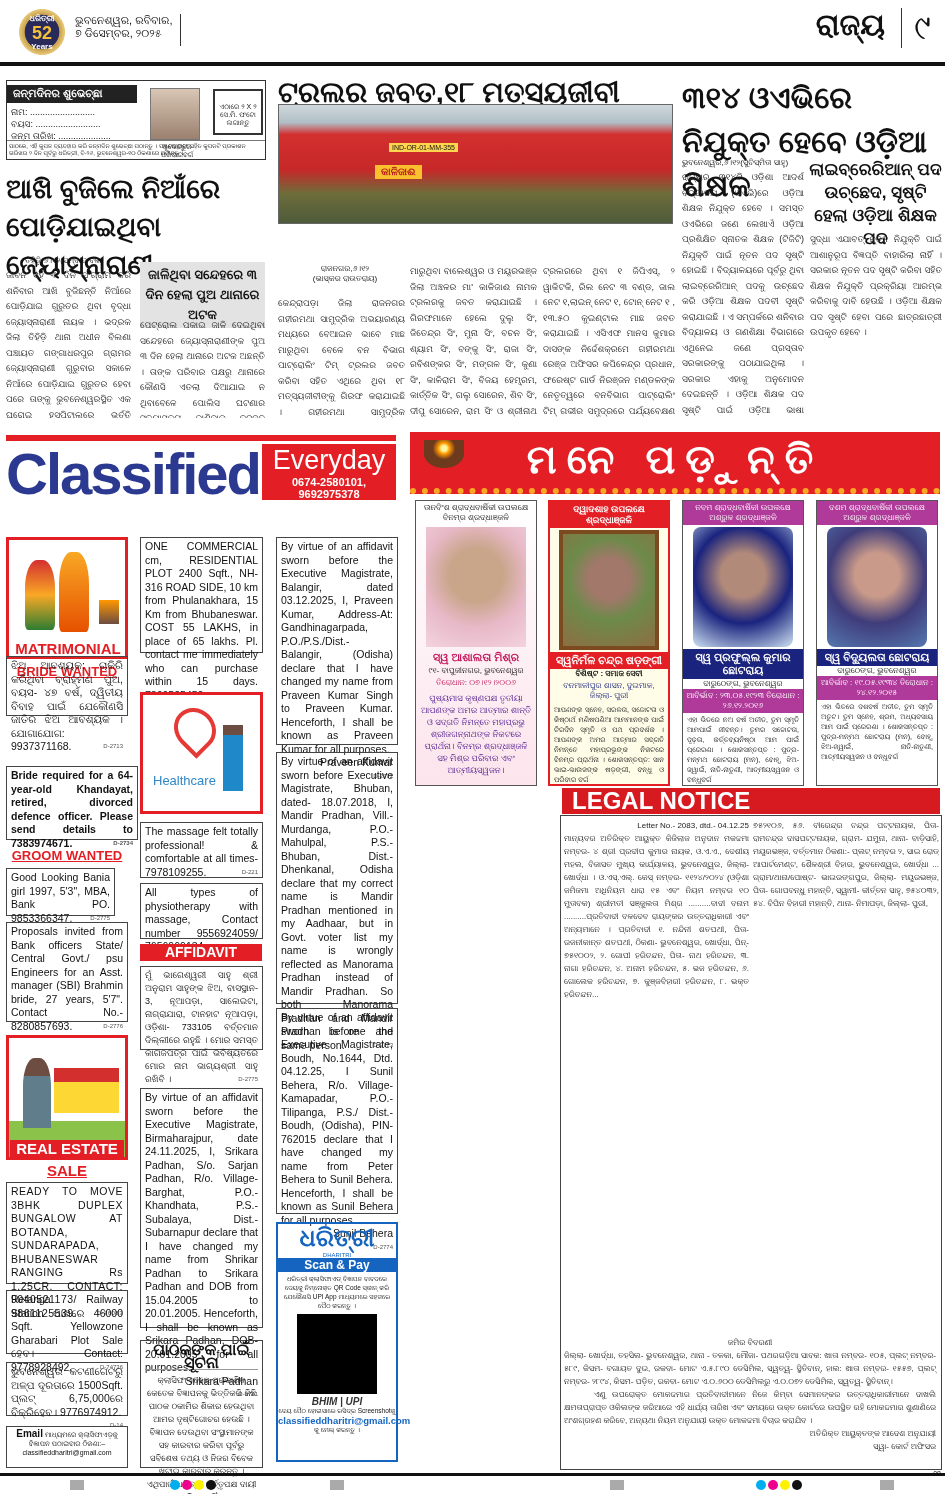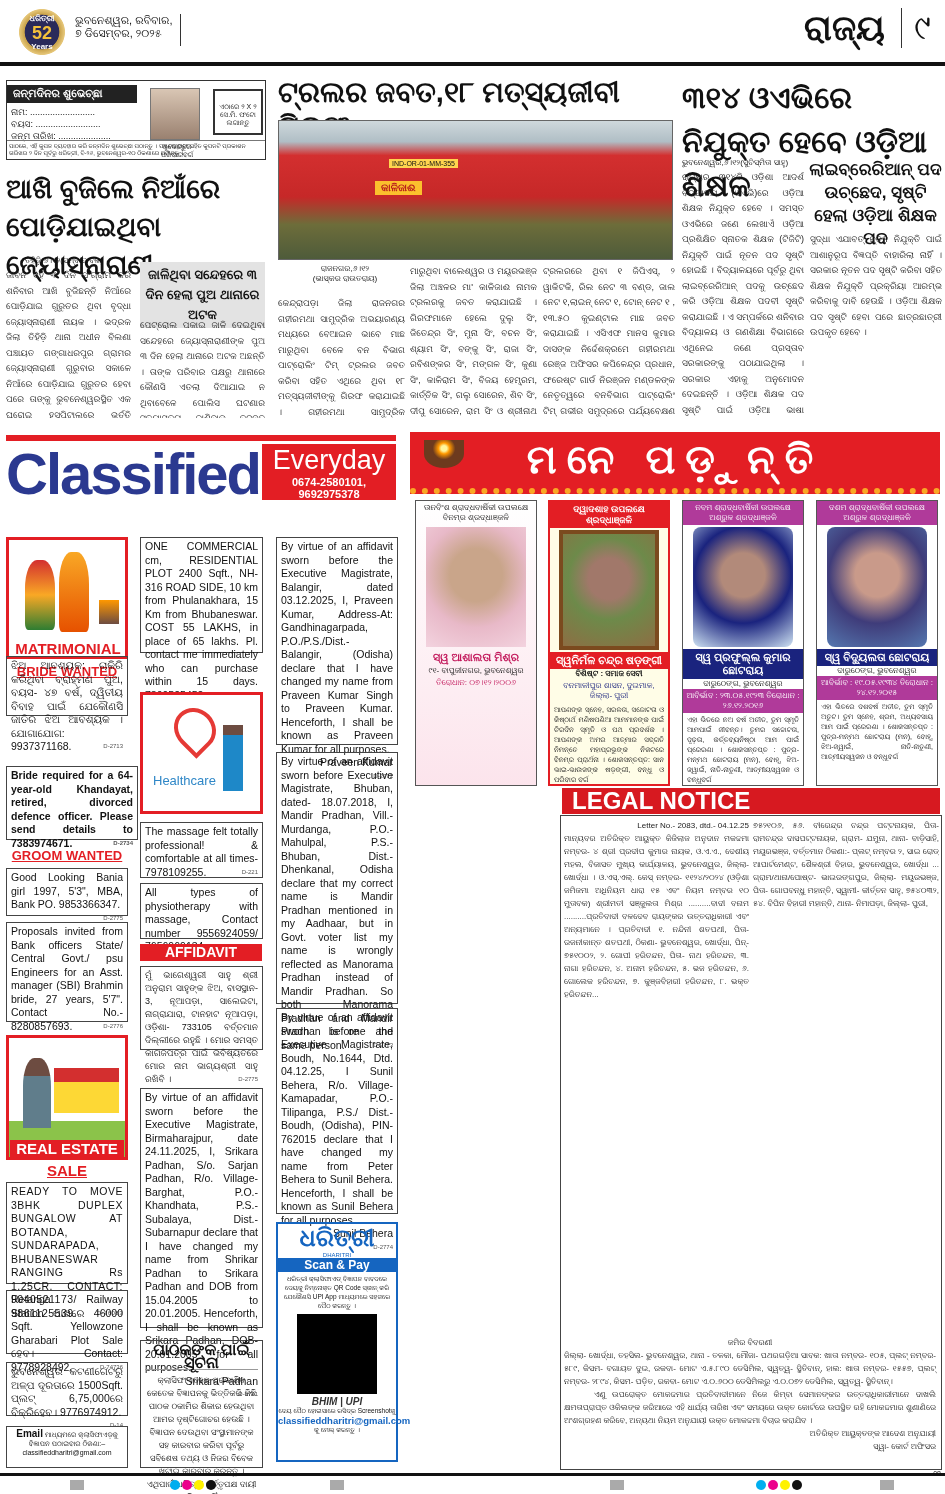--- a/index.html
+++ b/index.html
@@ -3,37 +3,37 @@
 <meta charset="utf-8">
 <style>
 *{box-sizing:border-box;margin:0;padding:0}
 body{width:945px;height:1494px;background:#fff;font-family:"Liberation Sans",sans-serif;color:#111;position:relative;overflow:hidden}
 .abs{position:absolute}
 .masthead{left:0;top:0;width:945px;height:64px}
 .logo{left:18px;top:3px;width:48px;height:58px;border-radius:50%;background:radial-gradient(circle,#2a2a5a 45%,#c9a24a 47%,#e6c77a 60%,#fff 62%);display:flex;flex-direction:column;align-items:center;justify-content:center;color:#fff;font-weight:bold}
 .logo .num{color:#f4c13b;font-size:18px;line-height:18px}
 .logo .brand{font-size:8px}
 .dateline{left:75px;top:14px;font-size:11px;line-height:13px;border-right:1px solid #333;padding-right:8px;height:32px}
-.section{right:60px;top:8px;font-size:35px;font-weight:bold}
+.section{right:60px;top:8px;font-size:30px;font-weight:bold}
 .pageno{right:14px;top:8px;font-size:34px;border-left:1px solid #333;padding-left:12px}
 .rule{left:0;top:62px;width:945px;height:4px;background:#111}
 .bday{left:6px;top:80px;width:260px;height:80px;border:1px solid #333}
 .bday .title{position:absolute;left:0;top:4px;width:130px;height:18px;background:#222;color:#fff;font-size:11px;font-weight:bold;padding:2px 6px}
 .bday .field{position:absolute;left:4px;font-size:9px}
 .bday .photo{position:absolute;left:143px;top:7px;width:50px;height:52px;background:linear-gradient(#d9c6b4,#9a8170);border:1px solid #777}
 .bday .stamp{position:absolute;left:206px;top:8px;width:50px;height:46px;border:2px solid #333;font-size:7px;text-align:center;padding-top:12px}
 .bday .caption{position:absolute;left:140px;top:62px;font-size:7px;width:60px;text-align:center}
 .bday .foot{position:absolute;left:0;bottom:0;width:100%;font-size:6px;border-top:1px solid #777;padding:2px}
 .headline{font-weight:bold;color:#111}
 .h1{left:6px;top:170px;width:260px;font-size:27px;line-height:38px}
 .byline{font-size:8px}
 .col{font-size:9px;line-height:15.5px;text-align:justify;color:#222}
 .subhead{left:140px;top:262px;width:125px;background:#e3e3e3;font-size:13px;font-weight:bold;text-align:center;padding:3px;line-height:20px}
 .h2{left:278px;top:76px;width:400px;font-size:29px}
-.photo-trawler{left:278px;top:120px;width:395px;height:140px;background:linear-gradient(180deg,#cfd8dc 0%,#b0bec5 15%,#d32f2f 25%,#c62828 55%,#6d6d3a 75%,#4e5b3a 100%);border:1px solid #666}
+.photo-trawler{left:278px;top:104px;width:395px;height:120px;background:linear-gradient(180deg,#cfd8dc 0%,#b0bec5 15%,#d32f2f 25%,#c62828 55%,#6d6d3a 75%,#4e5b3a 100%);border:1px solid #666}
 .photo-trawler .plate{position:absolute;left:110px;top:38px;background:#ffd54f;font-size:7px;padding:1px 3px}
 .photo-trawler .boatname{position:absolute;left:96px;top:60px;background:#fbc02d;font-size:10px;padding:1px 6px;color:#b71c1c;font-weight:bold}
 .h3{left:682px;top:76px;width:260px;font-size:30px;line-height:44px}
 .h3b{left:808px;top:158px;width:135px;font-size:17px;line-height:23px;text-align:center}
 .banner-red{left:6px;top:435px;width:390px;height:6px;background:#e31e24}
 .classified{left:6px;top:442px;width:255px;height:64px;color:#2b3990;font-size:58px;font-weight:bold;letter-spacing:-2px;line-height:64px}
 .everyday{left:262px;top:444px;width:134px;height:56px;background:#e31e24;color:#fff;text-align:center}
 .everyday .t{font-size:27px;font-weight:normal;line-height:32px}
 .everyday .p{font-size:11px;font-weight:bold}
 .adbox{border:1px solid #444;font-size:10.5px;line-height:13.5px;padding:2px 4px;text-align:justify;position:absolute}
@@ -135,21 +135,21 @@
 
 <div class="adbox" style="left:6px;top:656px;width:122px;height:60px">
   <span>ଝିଅ ଆବଶ୍ୟକ: ଚାକିରି କରିଥିବା ବ୍ରାହ୍ମଣ ପୁଅ, ବୟସ- ୪୭ ବର୍ଷ, ଦ୍ୱିତୀୟ ବିବାହ ପାଇଁ ଯେକୌଣସି ଜାତିର ଝିଅ ଆବଶ୍ୟକ । ଯୋଗାଯୋଗ: 9937371168.</span>
   <div class="code">D-2713</div>
 </div>
 <div class="adbox" style="left:6px;top:766px;width:132px;height:74px;font-weight:bold">
   <span>Bride required for a 64-year-old Khandayat, retired, divorced defence officer. Please send details to 7383974671.</span>
   <div class="code">D-2734</div>
 </div>
 <div class="cat-title" style="left:6px;top:848px;width:122px">GROOM WANTED</div>
-<div class="adbox" style="left:6px;top:868px;width:122px;height:48px">
+<div class="adbox" style="left:6px;top:868px;width:109px;height:48px">
   <span>Good Looking Bania girl 1997, 5'3", MBA, Bank PO. 9853366347.</span>
   <div class="code">D-2775</div>
 </div>
 <div class="adbox" style="left:6px;top:922px;width:122px;height:100px">
   <span>Proposals invited from Bank officers State/ Central Govt./ psu Engineers for an Asst. manager (SBI) Brahmin bride, 27 years, 5'7". Contact No.- 8280857693.</span>
   <div class="code">D-2776</div>
 </div>
 
 <div class="cat-img" style="left:6px;top:1035px;width:122px;height:125px;background:linear-gradient(#fff 0 70%,#8bc34a 70%)">
   <div style="position:absolute;left:45px;top:30px;width:65px;height:45px;background:#fdd835;border-top:14px solid #d32f2f"></div>
@@ -237,20 +237,21 @@
   <span style="position:absolute;left:14px;top:8px;width:40px;height:28px;background:radial-gradient(ellipse at 50% 30%,#fff59d 10%,#ff9800 20%,#6d3a1e 40%);border-radius:0 0 50% 50%"></span>
   <span>ମନେ ପଡ଼ୁନ୍ତି</span>
 </div>
 
 <div class="obit" style="left:415px;background:linear-gradient(#fff,#fce4ec)">
   <div class="hd">ଊନବିଂଶ ଶ୍ରାଦ୍ଧବାର୍ଷିକୀ ଉପଲକ୍ଷେ ବିନମ୍ର ଶ୍ରଦ୍ଧାଞ୍ଜଳି</div>
   <div class="pic" style="background:radial-gradient(circle at 50% 40%,#c9a58a 30%,#e8b9c8 60%,#f3d3df)"></div>
   <div class="name" style="color:#c2185b">ସ୍ୱ ଆଶାଲତା ମିଶ୍ର</div>
   <div class="addr">୯୧- ବାପୁଜୀନଗର, ଭୁବନେଶ୍ୱର</div>
   <div class="dates" style="color:#c2185b">ତିରୋଧାନ: ୦୭।୧୨।୨୦୦୬</div>
+  <div class="body" style="text-align:center;font-size:8.5px;line-height:12px;color:#4a148c">ପୁଷ୍ୟମାସ କୃଷ୍ଣପକ୍ଷ ତୃତୀୟା ଆପଣଙ୍କ ଅମର ଆତ୍ମାର ଶାନ୍ତି ଓ ସଦ୍‌ଗତି ନିମନ୍ତେ ମହାପ୍ରଭୁ ଶ୍ରୀଜଗନ୍ନାଥଙ୍କ ନିକଟରେ ପ୍ରାର୍ଥନା। ବିନମ୍ର ଶ୍ରଦ୍ଧାଞ୍ଜଳି ସହ ମିଶ୍ର ପରିବାର ଏବଂ ଆତ୍ମୀୟସ୍ୱଜନ।</div>
 </div>
 <div class="obit" style="left:548px;border:2px solid #e31e24;background:#fffde7">
   <div class="hd" style="background:#e31e24;color:#fff;font-size:9px;font-weight:bold">ଦ୍ୱାଦଶାହ ଉପଲକ୍ଷେ ଶ୍ରଦ୍ଧାଞ୍ଜଳି</div>
   <div class="pic" style="background:radial-gradient(circle at 50% 40%,#a1786a 25%,#6d8a4a 50%,#8d6e43);border:4px solid #7b4a1e"></div>
   <div class="name" style="background:#e31e24;color:#fff">ସ୍ୱନିର୍ମଳ ଚନ୍ଦ୍ର ଷଡ଼ଙ୍ଗୀ</div>
   <div class="addr" style="font-weight:bold">ବିଶିଷ୍ଟ : ସମାଜ ସେବୀ</div>
   <div class="dates" style="color:#1a237e">ବନମାଳୀପୁର ଶାସନ, ଦୁଇମାଳ, ଜିଲ୍ଲା- ପୁରୀ</div>
   <div class="body">ଆପଣଙ୍କ ସ୍ନେହ, ସରଳତା, ସଚ୍ଚୋଟତା ଓ କିଷ୍ଠାର୍ଥ ମଣିଷପଣିଆ ଆମମାନଙ୍କ ପାଇଁ ଚିରଦିନ ସ୍ମୃତି ଓ ପଥ ପ୍ରଦର୍ଶକ । ଆପଣଙ୍କ ଅମର ଆତ୍ମାର ସଦ୍‌ଗତି ନିମନ୍ତେ ମହାପ୍ରଭୁଙ୍କ ନିକଟରେ ବିନମ୍ର ପ୍ରାର୍ଥନା । ଶୋକସନ୍ତପ୍ତ: ସାନ ଭାଇ-ଭାଉଜଙ୍କ ଷଡ଼ଙ୍ଗୀ, ବନ୍ଧୁ ଓ ପରିବାର ବର୍ଗ</div>
 </div>
 <div class="obit" style="left:682px;background:#fff">

